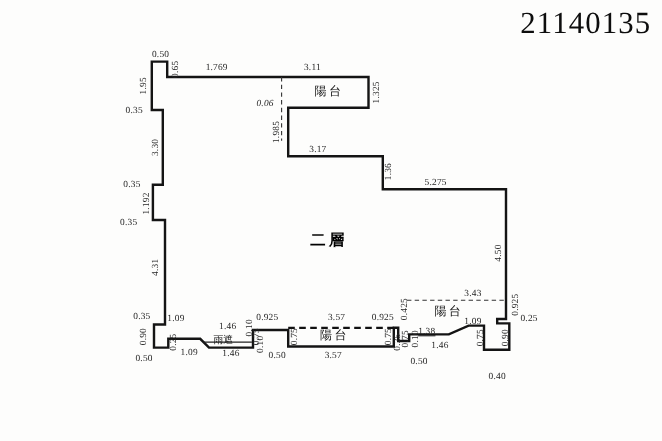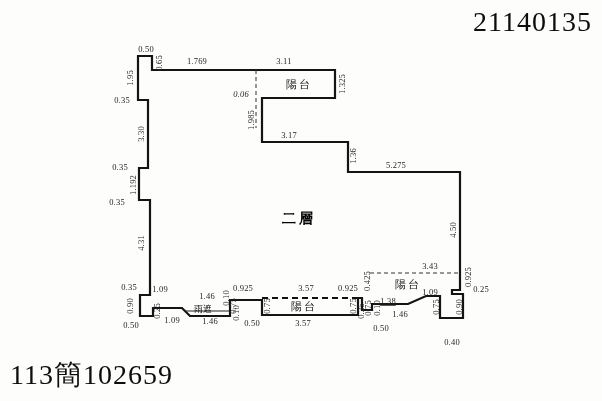--- a/index.html
+++ b/index.html
@@ -69,21 +69,20 @@
 
     <path d="M262,298 L358,298" fill="none" stroke="#111" stroke-width="2" stroke-dasharray="6,4"></path>
 
     <path d="M370,273 L458,273" fill="none" stroke="#333" stroke-width="1" stroke-dasharray="4,3"></path>
 
     <path d="M185,311 L229,311" fill="none" stroke="#222" stroke-width="1"></path>
   </svg>
 
   <div class="bignum" id="doc-number">21140135</div>
 
-  <div class="bignum" id="case-number">113簡102659</div>
 
   <div class="floor" style="left: 299px; top: 219px;">二層</div>
 
   <div id="area-layer">
       <span class="area" style="left: 299px; top: 84px;">陽台</span>
       <span class="area" style="left: 304px; top: 306px;">陽台</span>
       <span class="area" style="left: 408px; top: 284px;">陽台</span>
       <span class="area small" style="left: 203px; top: 309px;">雨遮</span>
     </div>
   <div id="dim-layer">

